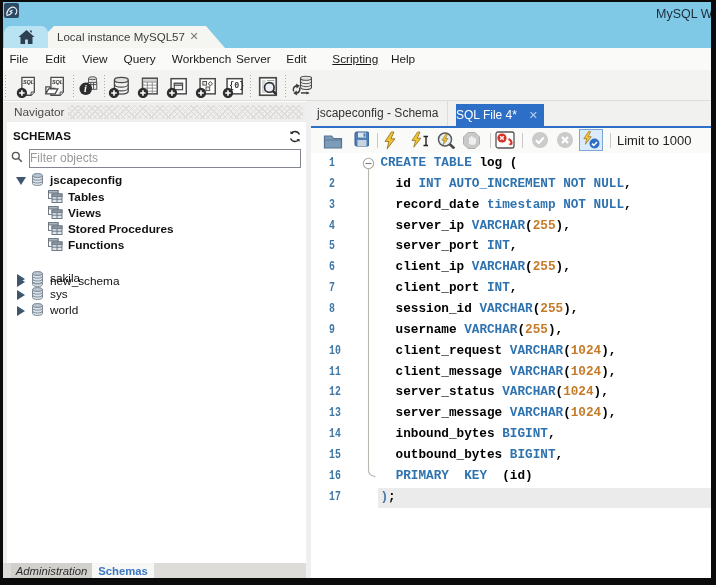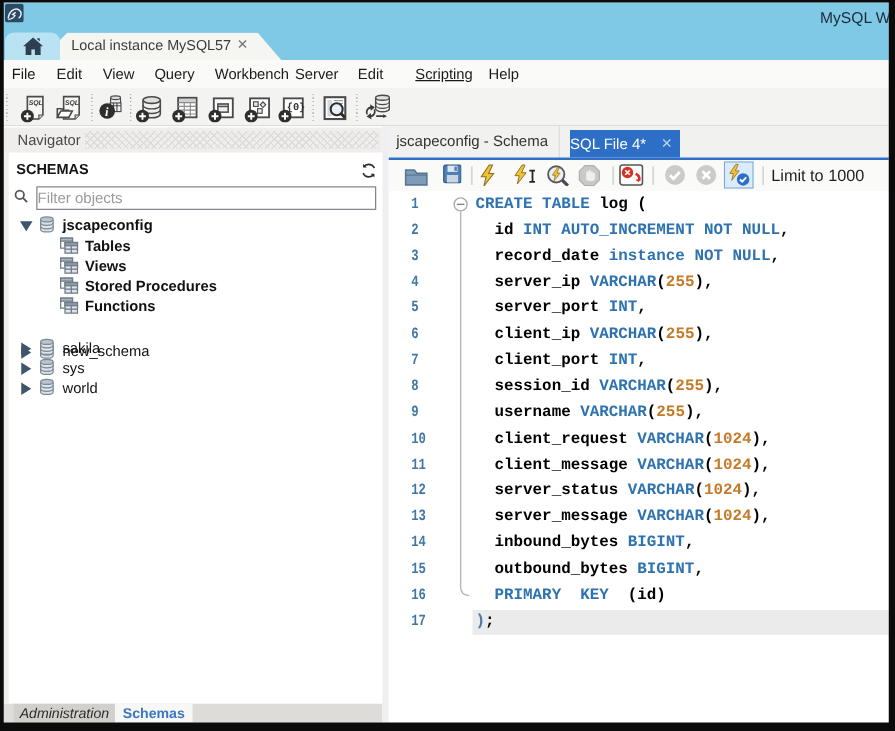--- a/index.html
+++ b/index.html
@@ -439,21 +439,21 @@
 17</pre>
 <div class="abs" id="foldsvg" style="left:360px;top:153px;">
     <svg width="20" height="330" viewBox="0 0 20 330">
       <circle cx="8.5" cy="10.5" r="5.2" fill="#fff" stroke="#a8aca4" stroke-width="1.1"></circle>
       <path d="M5.5 10.5h6" stroke="#7a7e76" stroke-width="1.1"></path>
       <path d="M8.5 16v301c0 4 2 6 7 6.5" fill="none" stroke="#b4b8ae" stroke-width="1.1"></path>
     </svg>
   </div>
 <pre class="abs" id="code"><span class="kw">CREATE TABLE</span> log (
   id <span class="kw">INT AUTO_INCREMENT NOT NULL</span>,
-  record_date <span class="kw">instance</span> <span class="kw">NOT NULL</span>,
+  record_date <span class="kw">timestamp</span> <span class="kw">NOT NULL</span>,
   server_ip <span class="kw">VARCHAR</span>(<span class="num">255</span>),
   server_port <span class="kw">INT</span>,
   client_ip <span class="kw">VARCHAR</span>(<span class="num">255</span>),
   client_port <span class="kw">INT</span>,
   session_id <span class="kw">VARCHAR</span>(<span class="num">255</span>),
   username <span class="kw">VARCHAR</span>(<span class="num">255</span>),
   client_request <span class="kw">VARCHAR</span>(<span class="num">1024</span>),
   client_message <span class="kw">VARCHAR</span>(<span class="num">1024</span>),
   server_status <span class="kw">VARCHAR</span>(<span class="num">1024</span>),
   server_message <span class="kw">VARCHAR</span>(<span class="num">1024</span>),

